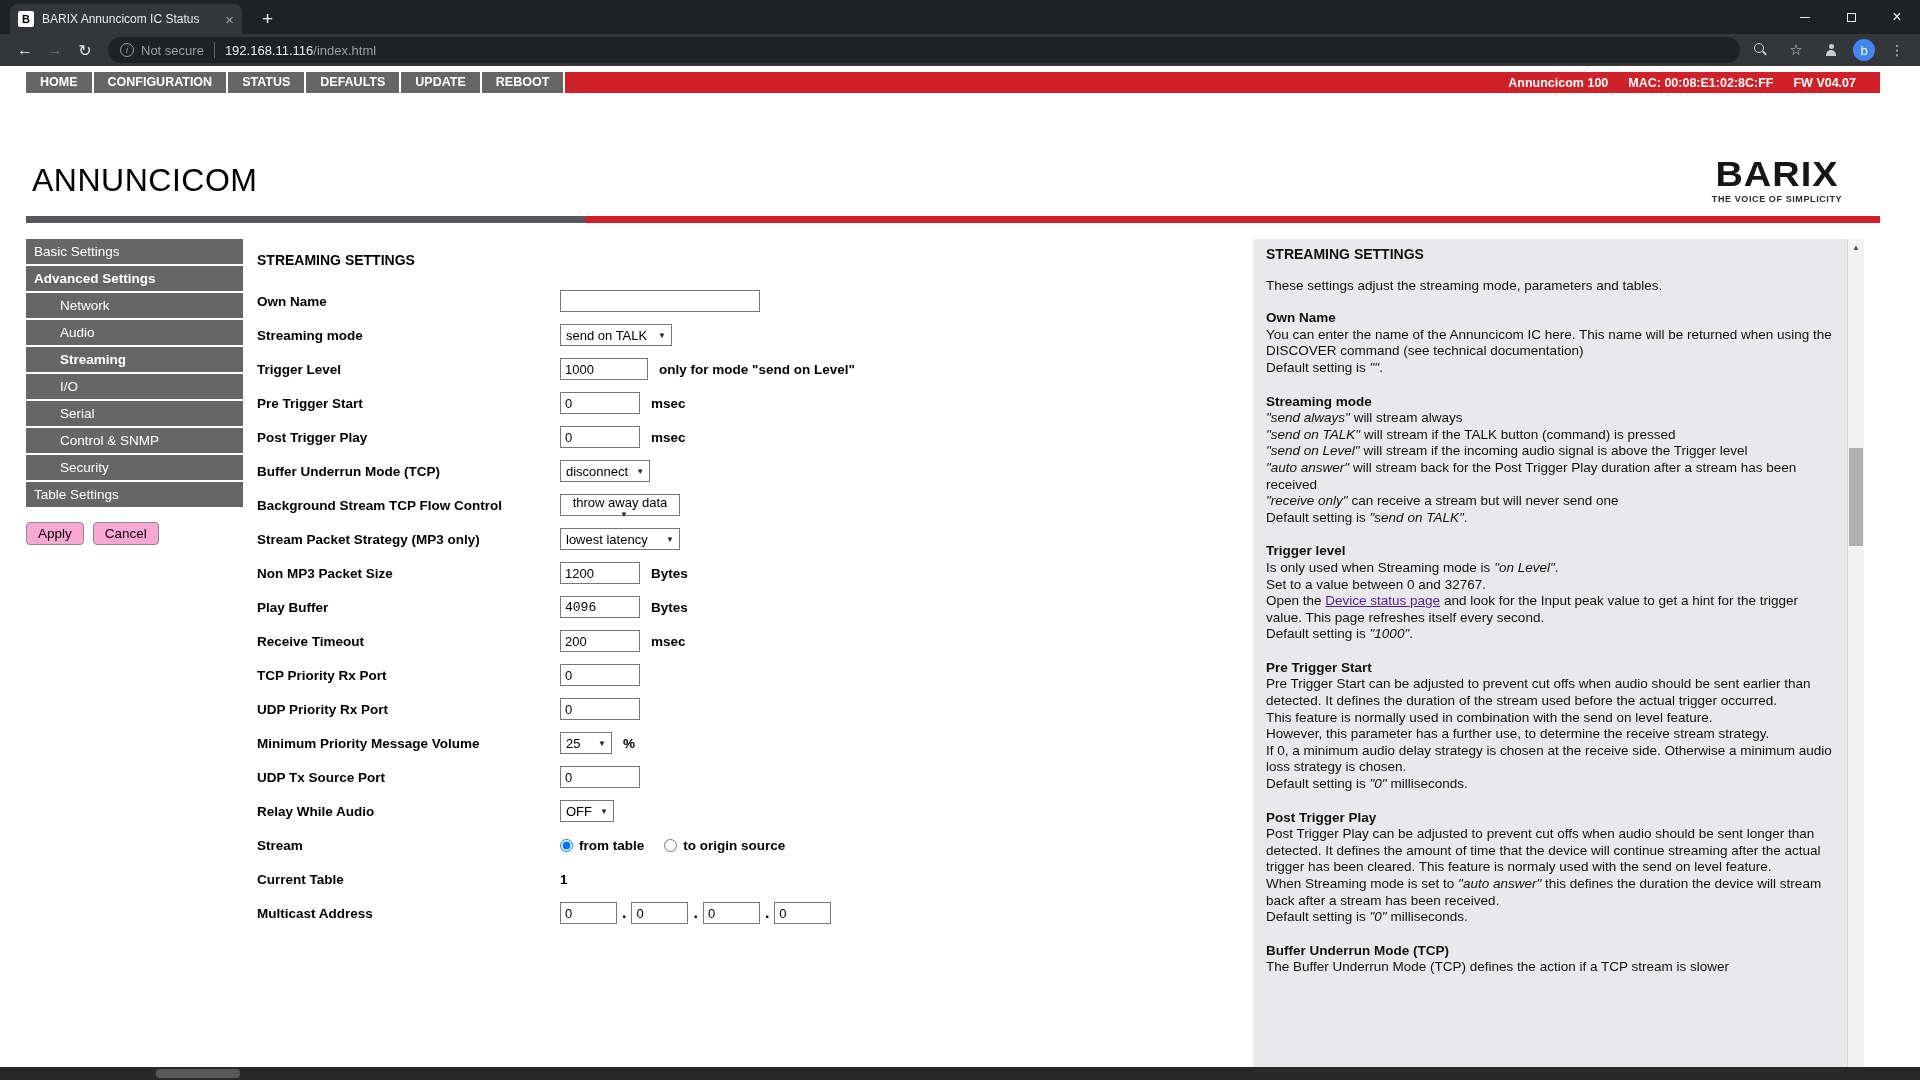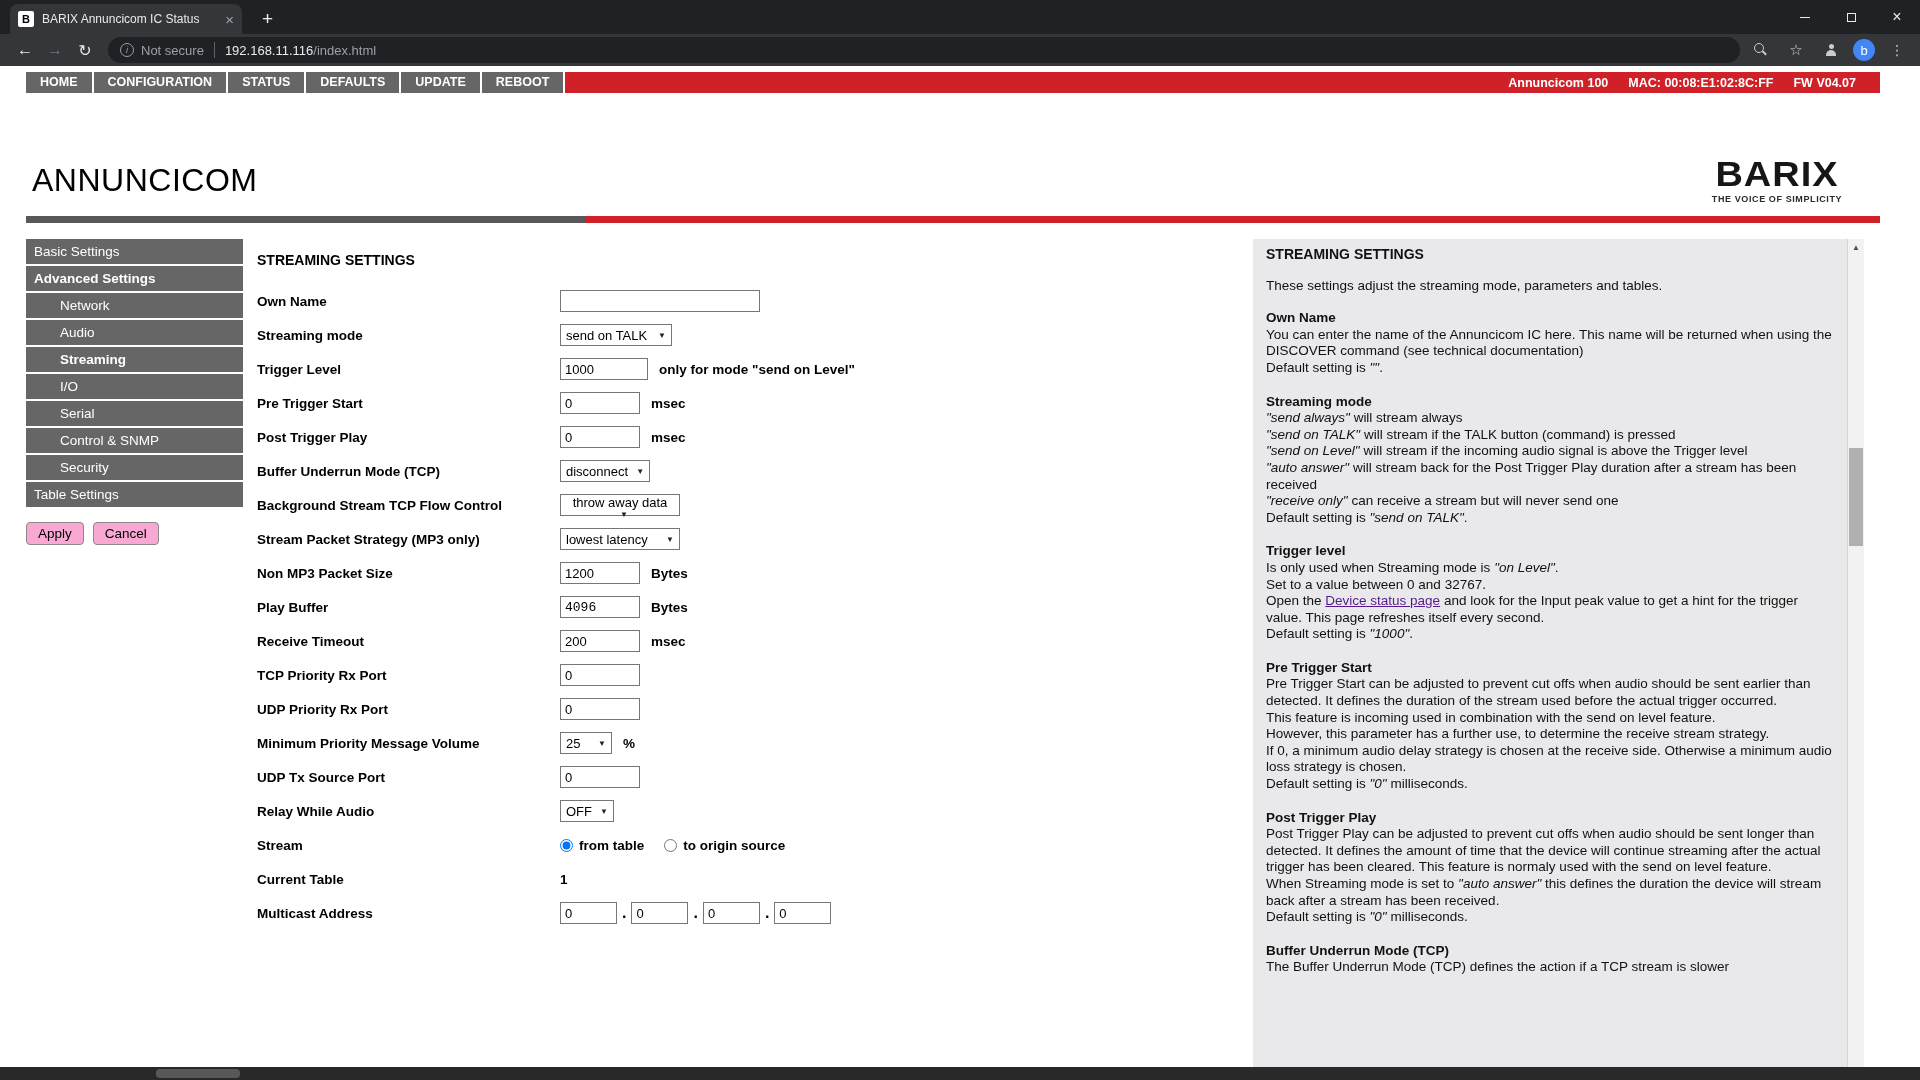--- a/index.html
+++ b/index.html
@@ -350,21 +350,21 @@
           <div class="help-sec">
             <div class="help-h">Trigger level</div>
             <div class="help-line"><span>Is only used when Streaming mode is </span><span class="it">"on Level"</span><span>.</span></div>
             <div class="help-line"><span>Set to a value between 0 and 32767.</span></div>
             <div class="help-line"><span>Open the </span><a class="hlink" href="#">Device status page</a><span> and look for the Input peak value to get a hint for the trigger value. This page refreshes itself every second.</span></div>
             <div class="help-line"><span>Default setting is </span><span class="it">"1000"</span><span>.</span></div>
           </div>
           <div class="help-sec">
             <div class="help-h">Pre Trigger Start</div>
             <div class="help-line"><span>Pre Trigger Start can be adjusted to prevent cut offs when audio should be sent earlier than detected. It defines the duration of the stream used before the actual trigger occurred.</span></div>
-            <div class="help-line"><span>This feature is incoming used in combination with the send on level feature.</span></div>
+            <div class="help-line"><span>This feature is normally used in combination with the send on level feature.</span></div>
             <div class="help-line"><span>However, this parameter has a further use, to determine the receive stream strategy.</span></div>
             <div class="help-line"><span>If 0, a minimum audio delay strategy is chosen at the receive side. Otherwise a minimum audio loss strategy is chosen.</span></div>
             <div class="help-line"><span>Default setting is </span><span class="it">"0"</span><span> milliseconds.</span></div>
           </div>
           <div class="help-sec">
             <div class="help-h">Post Trigger Play</div>
             <div class="help-line"><span>Post Trigger Play can be adjusted to prevent cut offs when audio should be sent longer than detected. It defines the amount of time that the device will continue streaming after the actual trigger has been cleared. This feature is normaly used with the send on level feature.</span></div>
             <div class="help-line"><span>When Streaming mode is set to </span><span class="it">"auto answer"</span><span> this defines the duration the device will stream back after a stream has been received.</span></div>
             <div class="help-line"><span>Default setting is </span><span class="it">"0"</span><span> milliseconds.</span></div>
           </div>

